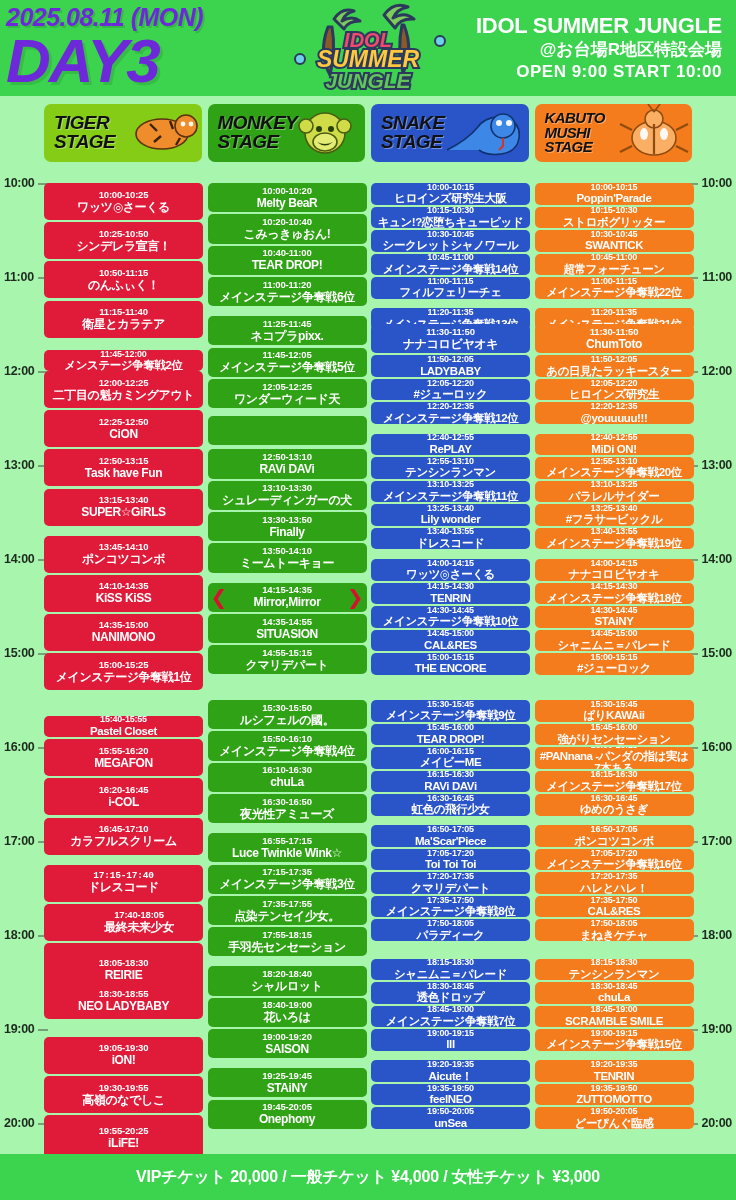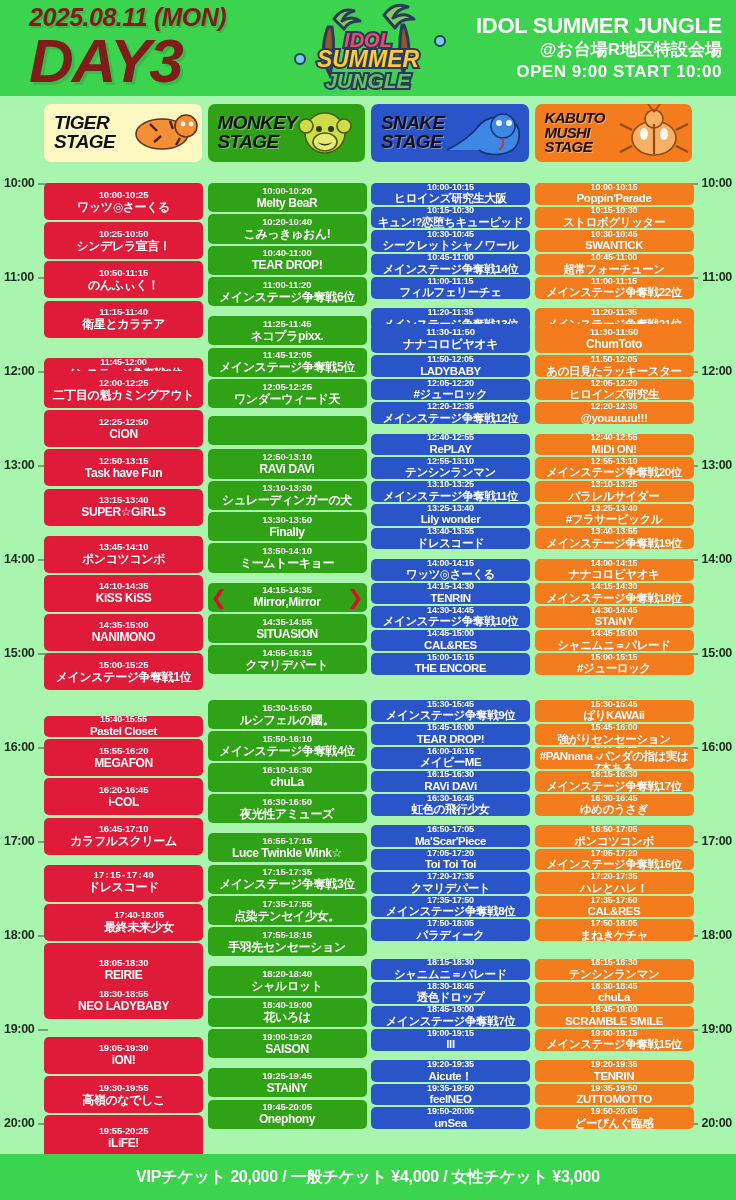--- a/index.html
+++ b/index.html
@@ -8,21 +8,21 @@
     background: #a8f5ae;
     font-family: "Liberation Sans", "DejaVu Sans", sans-serif;
     overflow: hidden; position: relative;
   }
 
   
   .header {
     height: 96px; background: #3cd44f; position: relative;
     display: flex; align-items: center; overflow: hidden;
   }
-  .hdr-left { width: 272px; padding-left: 29px; color: #7f1d1d; }
+  .hdr-left { width: 272px; padding-left: 6px; color: #6d28d9; }
   .hdr-date {
     font-size: 25px; font-weight: 900; letter-spacing: -0.5px;
     font-style: italic; line-height: 1;
     text-shadow: 2px 2px 0 rgba(0,0,0,.12);
   }
   .hdr-day {
     font-size: 62px; font-weight: 900; font-style: italic;
     line-height: .95; letter-spacing: -2px; margin-top: 2px;
     text-shadow: 3px 3px 0 rgba(0,0,0,.10);
   }
@@ -140,21 +140,21 @@
   </div>
 
   <div class="hdr-right">
     <div class="hdr-title">IDOL SUMMER JUNGLE</div>
     <div class="hdr-venue">@お台場R地区特設会場</div>
     <div class="hdr-open">OPEN 9:00 START 10:00</div>
   </div>
 </div>
 
 <div class="stage-head-row" id="stage-heads">
-    <div class="stage-head" style="background: #fef9c3;">
+    <div class="stage-head" style="background: #84cc16;">
       <div class="sh-art"><svg viewBox="0 0 92 58">
           <g fill="#f58a2e" stroke="#5a2a10" stroke-width="1.6">
             <ellipse cx="52" cy="30" rx="26" ry="15"></ellipse>
             <circle cx="76" cy="22" r="11"></circle>
           </g>
           <g stroke="#3a1a08" stroke-width="2.4" fill="none">
             <path d="M40 20 l7 7M44 38 l7-6M60 17 l3 8M66 41 l4-7"></path>
           </g>
           <g fill="#fff">
             <circle cx="73" cy="20" r="2.4"></circle>
@@ -274,21 +274,21 @@
         <div class="n">シンデレラ宣言！</div>
       </div>
       <div class="slot c-tiger" style="top: 95.3333px; height: 37.1667px;">
         <div class="t">10:50-11:15</div>
         <div class="n">のんふぃく！</div>
       </div>
       <div class="slot c-tiger" style="top: 134.5px; height: 37.1667px;">
         <div class="t">11:15-11:40</div>
         <div class="n">衛星とカラテア</div>
       </div>
-      <div class="slot c-tiger s15" style="top: 192px; height: 21px;">
+      <div class="slot c-tiger s15" style="top: 184px; height: 21px;">
         <div class="t">11:45-12:00</div>
         <div class="n">メンステージ争奪戦2位</div>
       </div>
       <div class="slot c-tiger" style="top: 205px; height: 37.1667px;">
         <div class="t">12:00-12:25</div>
         <div class="n">二丁目の魁カミングアウト</div>
       </div>
       <div class="slot c-tiger" style="top: 244.167px; height: 37.1667px;">
         <div class="t">12:25-12:50</div>
         <div class="n">CiON</div>

